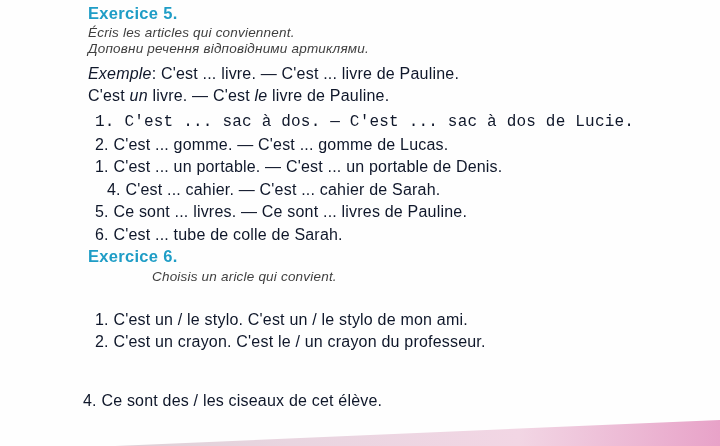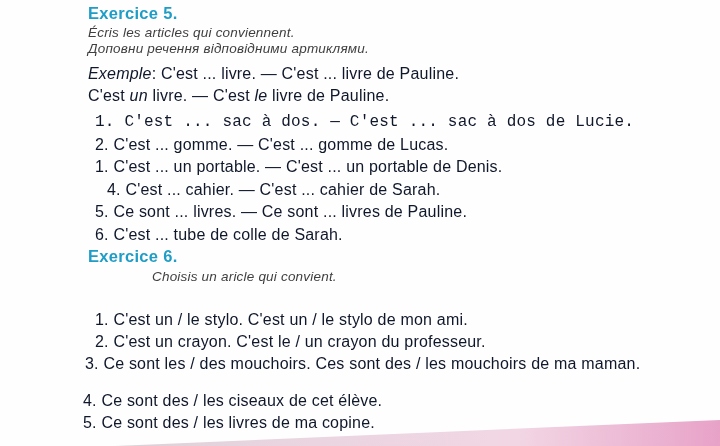--- a/index.html
+++ b/index.html
@@ -72,18 +72,16 @@
   <div class="ln nowrap" style="left:107px;top:180px;">4. C'est ... cahier. — C'est ... cahier de Sarah.</div>
   <div class="ln nowrap" style="left:95px;top:202px;">5. Ce sont ... livres. — Ce sont ... livres de Pauline.</div>
   <div class="ln nowrap" style="left:95px;top:225px;">6. C'est ... tube de colle de Sarah.</div>
 
   <div class="ln heading" style="left:88px;top:246px;">Exercice 6.</div>
 
   <div class="ln instr" style="left:104px;top:267px;margin-left:48px;">Choisis un aricle qui convient.</div>
 
   <div class="ln nowrap" style="left:95px;top:310px;">1. C'est un / le stylo. C'est un / le stylo de mon ami.</div>
   <div class="ln nowrap" style="left:95px;top:332px;text-align:center;">2. C'est un crayon. C'est le / un crayon du professeur.</div>
-  <div class="ln wrapitem" style="left:68px;top:354px;">3. Ce sont les / des mouchoirs. Ces sont des / les mouchoirs de ma maman.</div>
   <div class="ln nowrap" style="left:83px;top:391px;">4.   Ce sont des / les ciseaux de cet élève.</div>
-  <div class="ln nowrap" style="left:83px;top:413px;">5.   Ce sont des / les livres de ma  copine.</div>
 
   <div class="wedge"></div>
 </div>
 
 </body></html>

